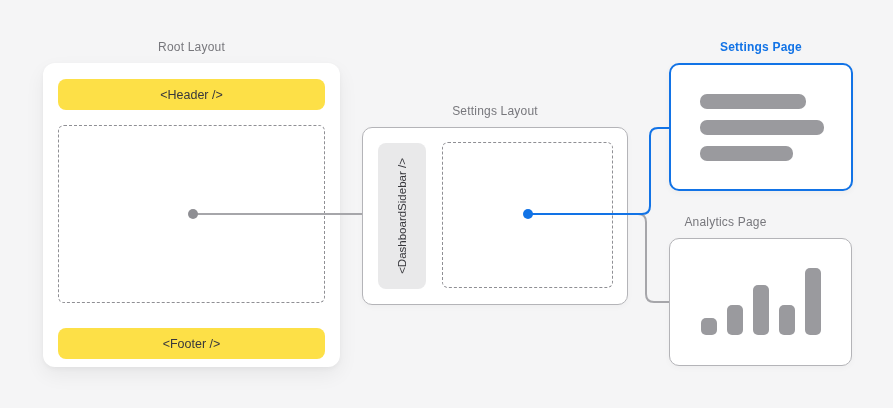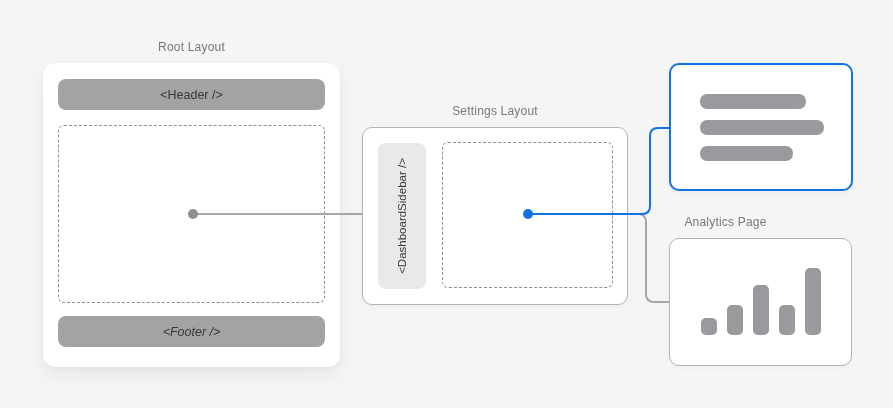--- a/index.html
+++ b/index.html
@@ -21,26 +21,26 @@
   .group-title.blue { color:#1273e6; font-weight:bold; }
 
   
   .card-root {
     position:absolute; left:43px; top:63px; width:297px; height:304px;
     background:#ffffff; border-radius:12px;
     box-shadow:0 8px 20px rgba(0,0,0,.06), 0 2px 5px rgba(0,0,0,.04);
   }
   .hbar {
     position:absolute; left:15px; right:15px; height:31px;
-    background:#a3a3a3; border-radius:8px;
+    background:#fde047; border-radius:8px;
     display:flex; align-items:center; justify-content:center;
     font-size:12.5px; color:#37373c;
   }
   .hbar.header { top:16px; }
-  .hbar.footer { bottom:20px;font-style:italic; }
+  .hbar.footer { bottom:8px; }
   .slot {
     position:absolute;
     border:1.5px dashed #8f8f94; border-radius:6px;
   }
   .slot-root { left:15px; top:62px; right:15px; height:178px; }
 
   
   .card-dashboard {
     position:absolute; left:362px; top:127px; width:266px; height:178px;
     background:#ffffff; border:1.5px solid #b4b4b8; border-radius:10px;
@@ -94,20 +94,21 @@
 </style>
 </head>
 <body>
 
 <div class="canvas">
 
   <div class="group-title" style="left:43px; top:40px; width:297px;">Root Layout</div>
 
   <div class="group-title" style="left:362px; top:104px; width:266px;">Settings Layout</div>
 
+  <div class="group-title blue" style="left:669px; top:40px; width:184px;">Settings Page</div>
 
   <div class="group-title" style="left:634px; top:215px; width:183px;">Analytics Page</div>
 
   <div class="card-root">
     <div class="hbar header">&lt;Header /&gt;</div>
     <div class="slot slot-root"></div>
     <div class="hbar footer">&lt;Footer /&gt;</div>
   </div>
 
   <div class="card-dashboard">

